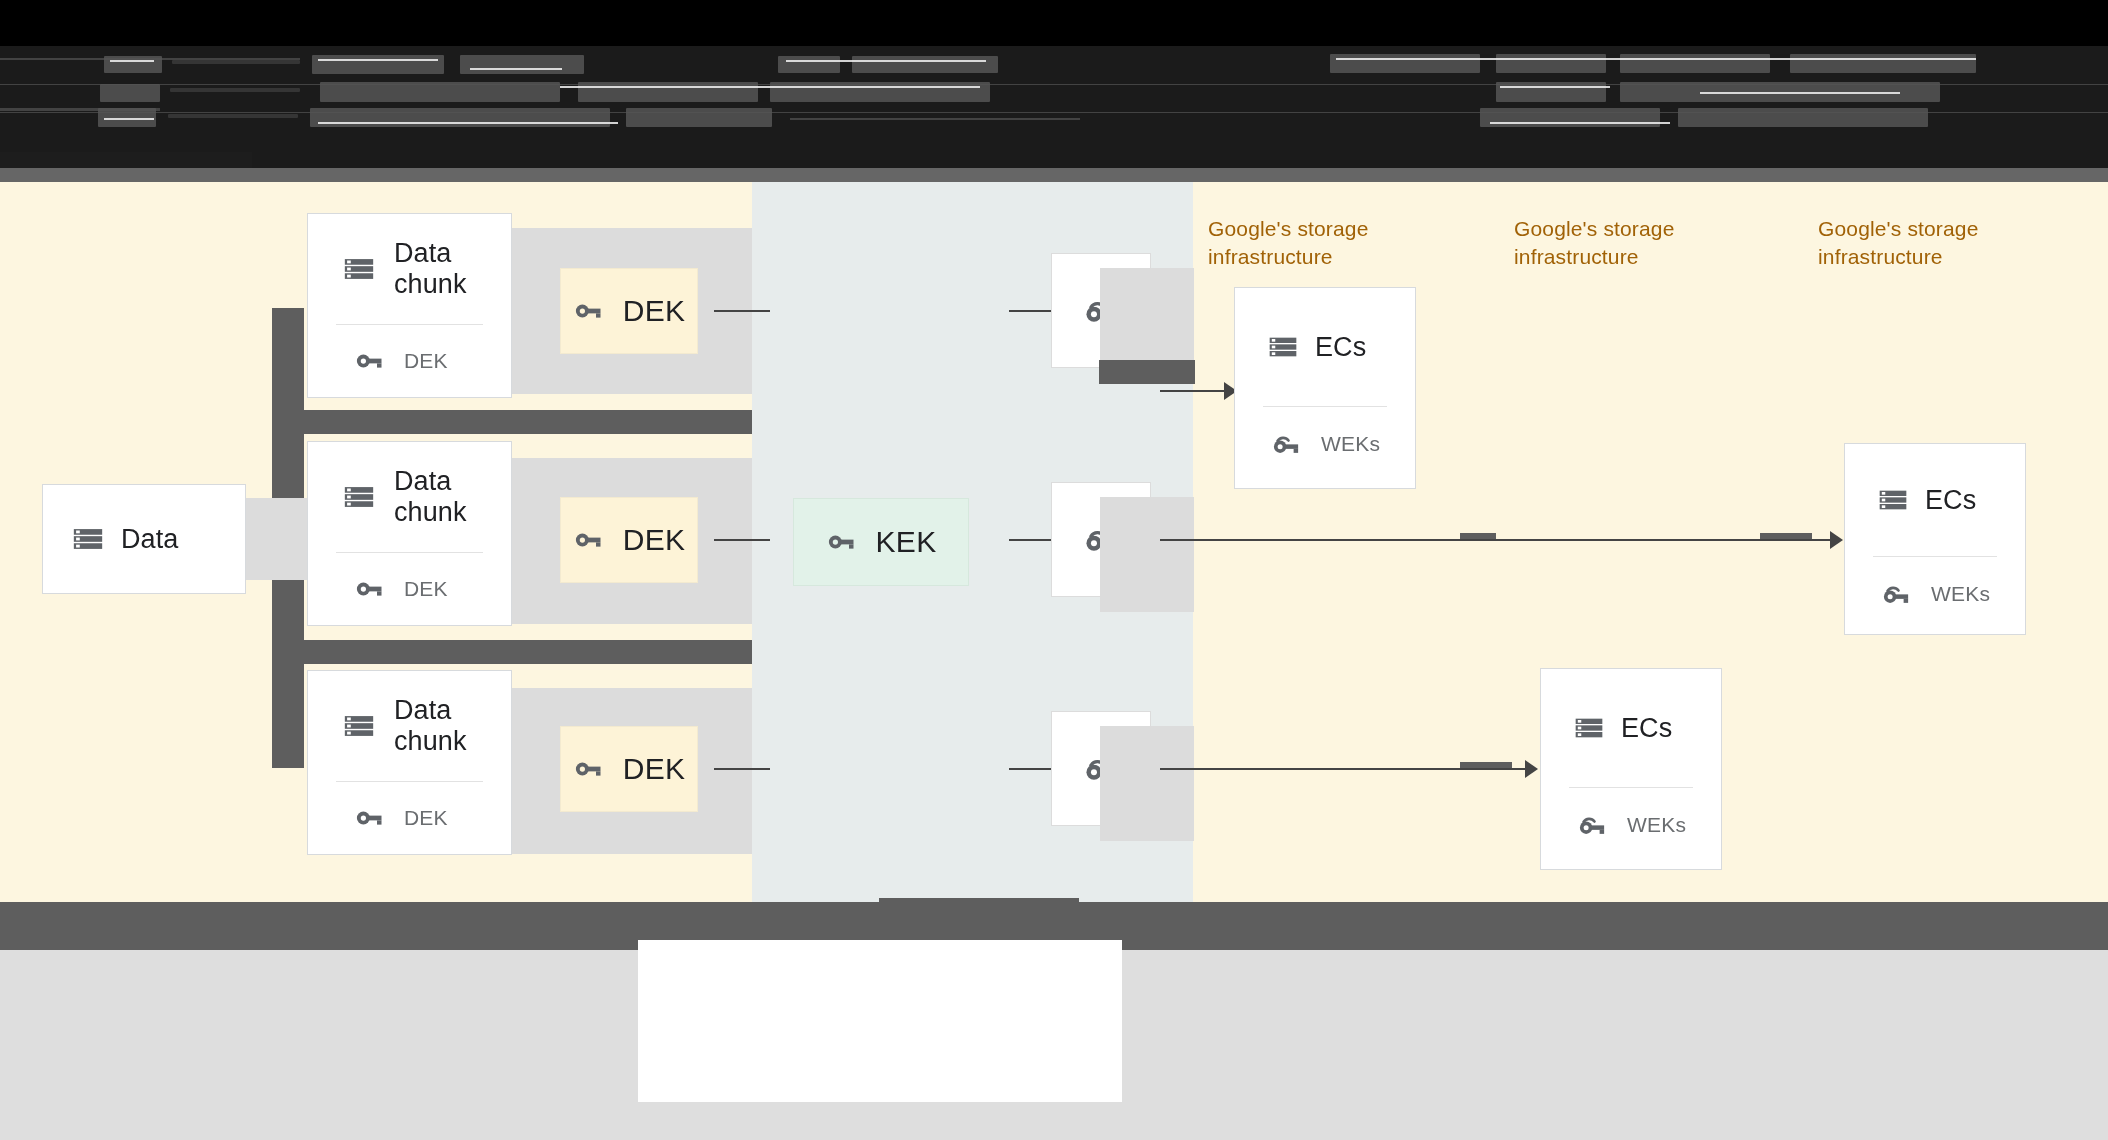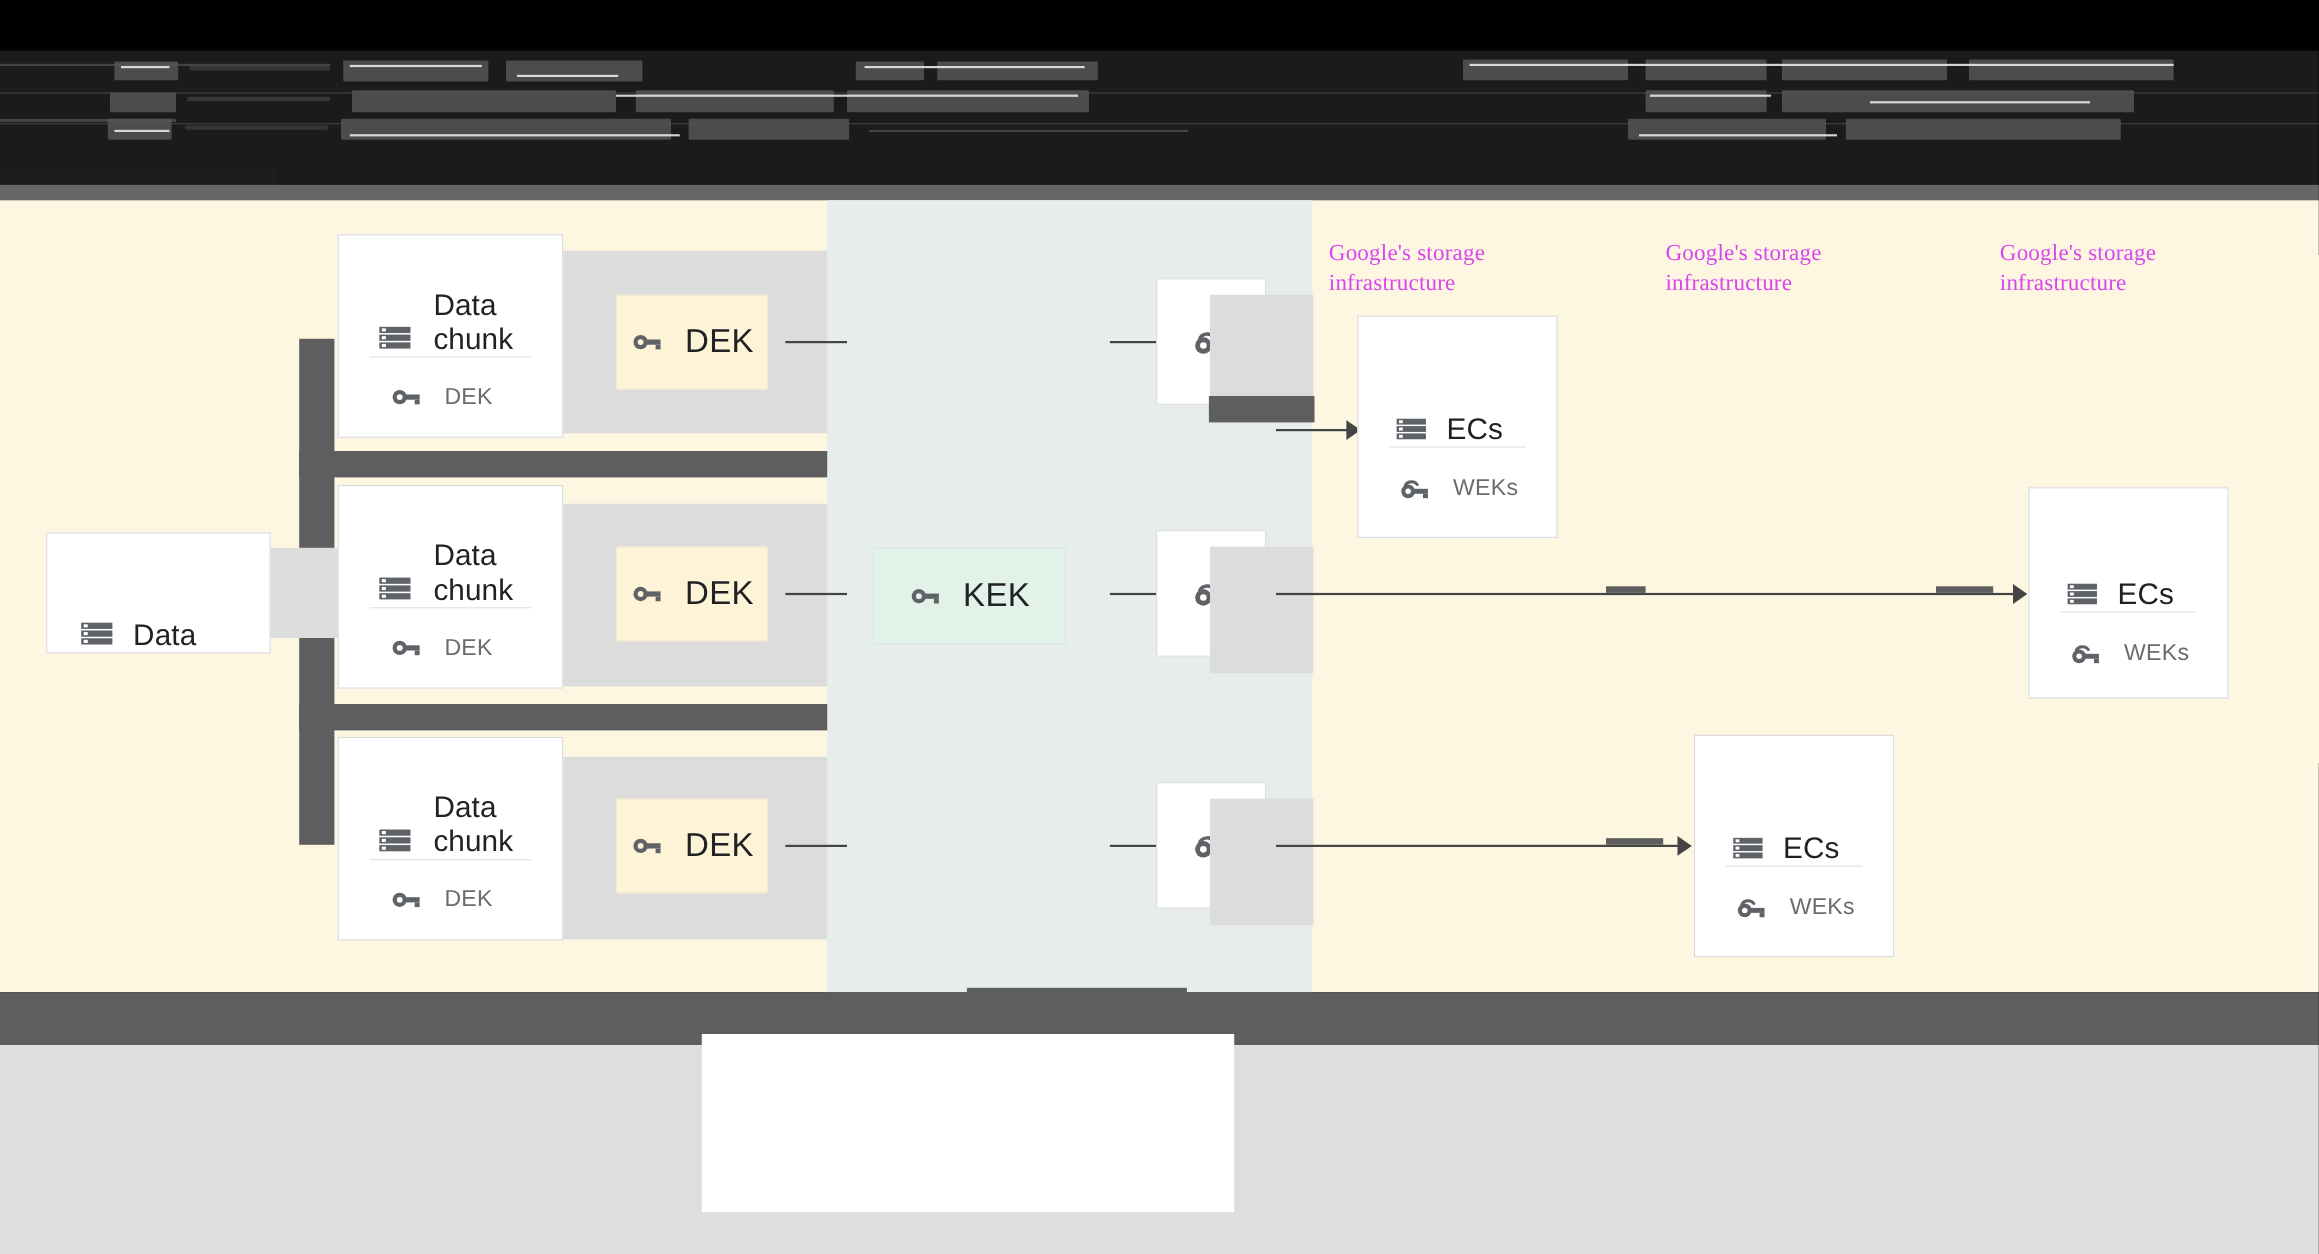--- a/index.html
+++ b/index.html
@@ -29,36 +29,36 @@
   
   .shadow{position:absolute;background:#dcdcdc;}
   .darkbar{position:absolute;background:#5e5e5e;}
   .line{position:absolute;background:#444;height:2px;}
   .arrow{position:absolute;width:0;height:0;border-top:9px solid transparent;
          border-bottom:9px solid transparent;border-left:13px solid #444;}
 
   
   .card{position:absolute;background:#fff;border:1px solid #d7dadd;box-sizing:border-box;
         display:flex;flex-direction:column;}
-  .card .top{flex:1;display:flex;align-items:flex-end;padding:0 0 0 34px;gap:18px;}
+  .card .top{flex:1;display:flex;align-items:center;padding:0 0 0 34px;gap:18px;}
   .card .rule{height:1px;background:#e2e2e2;margin:0 28px;}
   .card .bot{height:74px;display:flex;align-items:center;padding:0 0 0 46px;gap:20px;}
   .card .ttl{font-size:27px;color:#202124;line-height:1.14;letter-spacing:.1px;}
   .card .sub{font-size:21px;color:#6a6d70;letter-spacing:.2px;}
 
   
   .keybox{position:absolute;box-sizing:border-box;display:flex;align-items:center;
           justify-content:center;gap:20px;}
   .keybox.dek{background:#fdf3d7;border:1px solid #f3ead0;}
   .keybox.kek{background:#e2f2e9;border:1px solid #d6e8dd;}
   .keybox.plain{background:#fff;border:1px solid #dcdcdc;}
   .keybox .lbl{font-size:30px;color:#202124;letter-spacing:.3px;}
 
   
-  .seclbl{position:absolute;font-size:21px;line-height:1.35;color:#d946ef;letter-spacing:.15px;font-family:Liberation Serif, serif;}
+  .seclbl{position:absolute;font-size:21px;line-height:1.35;color:#a16207;letter-spacing:.15px;}
 
   
   .capcard{position:absolute;background:#fff;box-sizing:border-box;text-align:center;
            padding:28px 36px 34px;}
   .capcard .h{font-size:25px;font-weight:bold;color:#202124;letter-spacing:.2px;}
   .capcard .p{margin-top:30px;font-size:25px;color:#202124;line-height:1.45;}
   .capcard .p b{font-weight:bold;}
 
   svg{display:block;}
 </style>

